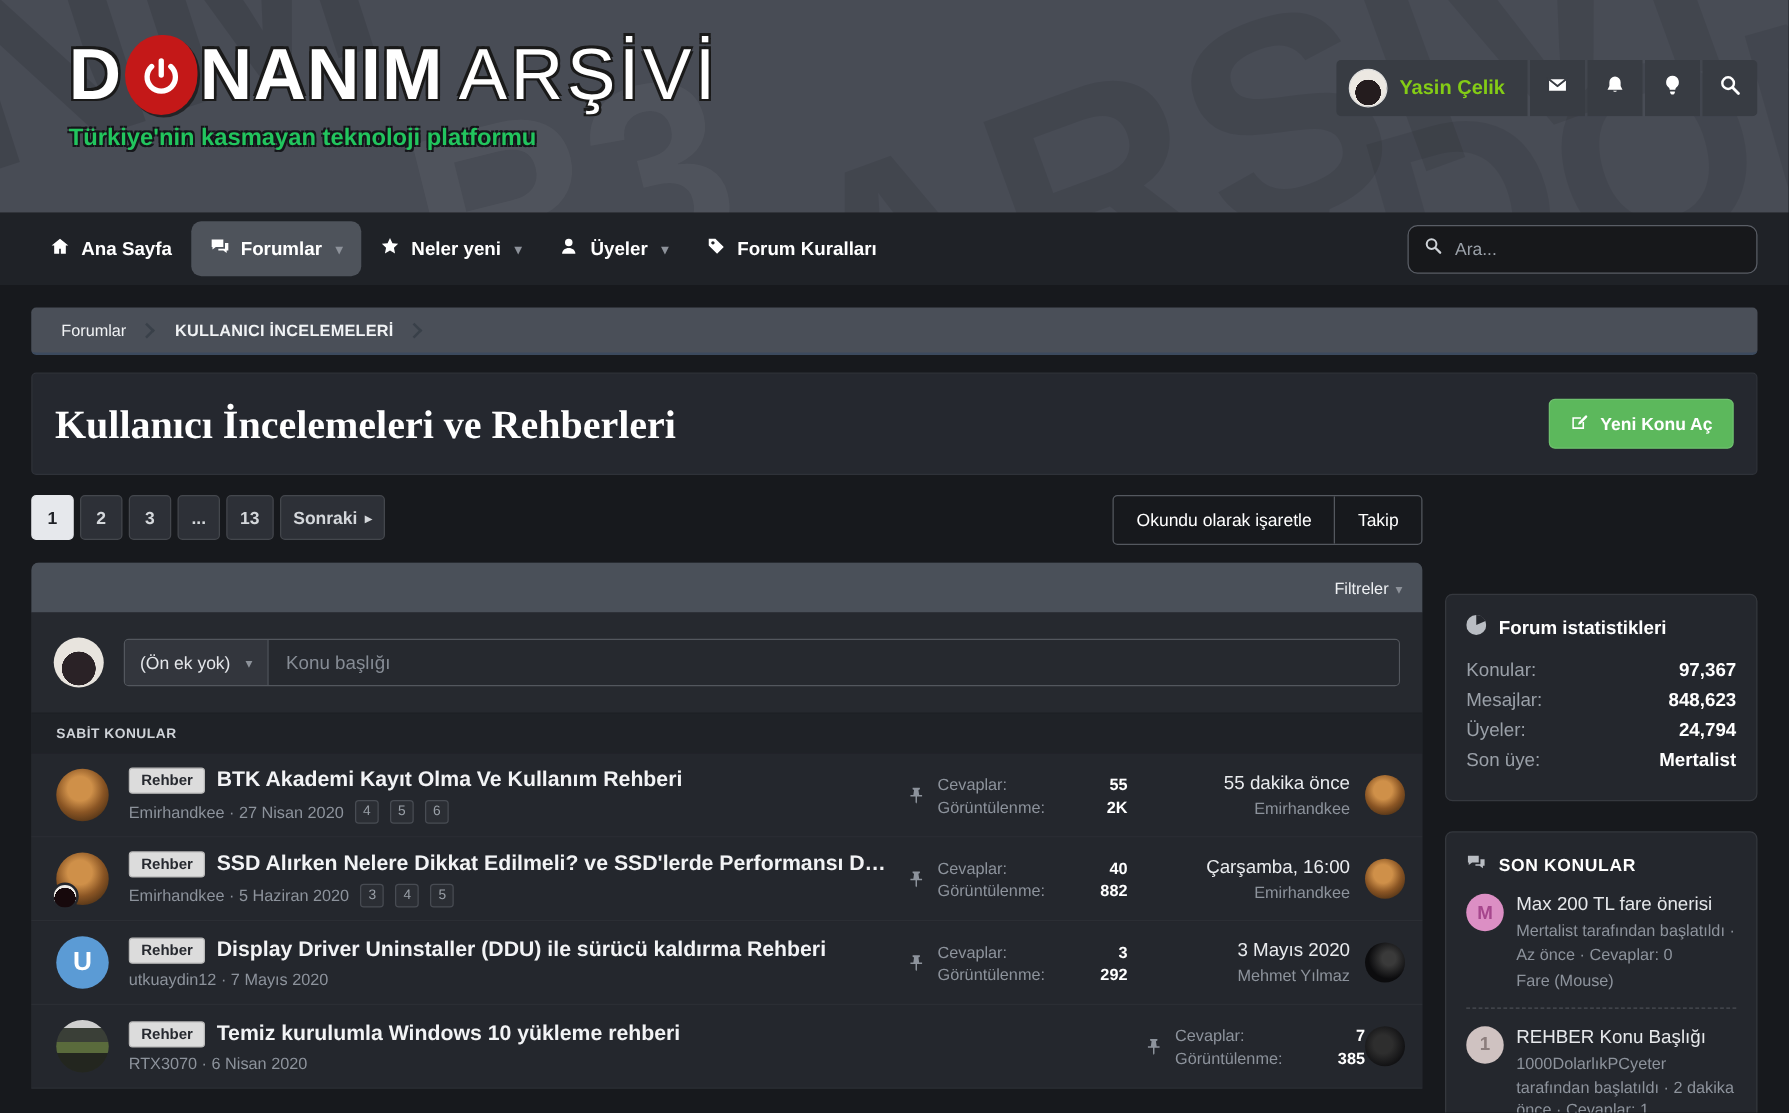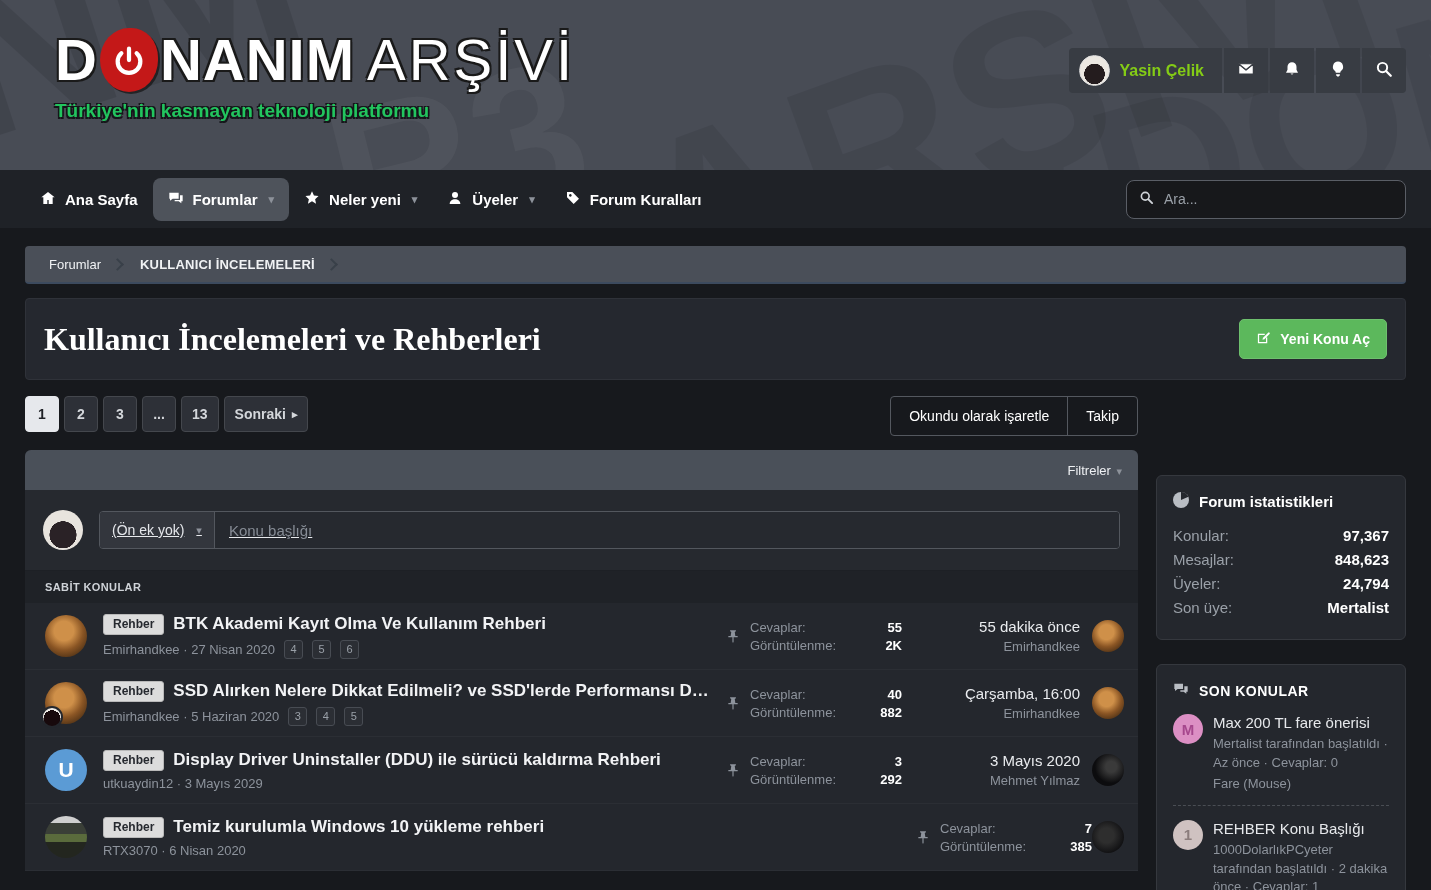--- a/index.html
+++ b/index.html
@@ -66,21 +66,21 @@
   .act-btn + .act-btn { border-left:1px solid #54585f; }
 
   
   .content { display:flex; margin-top:14px; align-items:flex-start; }
   .main-col { flex:1; min-width:0; }
 
   
   .thread-panel { background:#24272d; border-radius:6px 6px 0 0; overflow:hidden; }
   .filter-bar { background:#4a5059; height:40px; display:flex; align-items:center; justify-content:flex-end; padding:0 16px; }
   .filter-lbl { font-size:13px; color:#eef0f3; cursor:pointer; }
-  .quick-row { background:#26292f; padding:20px 18px; display:flex; align-items:center; gap:16px; border-bottom:1px solid #1d2025;text-decoration:underline; }
+  .quick-row { background:#26292f; padding:20px 18px; display:flex; align-items:center; gap:16px; border-bottom:1px solid #1d2025; }
   .q-ava { width:40px; height:40px; border-radius:50%; background:radial-gradient(circle at 50% 62%, #2a2226 0 42%, #e8e4de 43%); flex:none; }
   .q-field { flex:1; display:flex; height:38px; border:1px solid #53575e; border-radius:4px; overflow:hidden; }
   .q-prefix { background:#33363d; border-right:1px solid #53575e; display:flex; align-items:center; gap:10px; padding:0 12px; font-size:14px; color:#e4e6ea; cursor:pointer; white-space:nowrap; }
   .q-input { flex:1; background:#26292f; border:none; outline:none; color:#d8dbe0; font-size:15px; padding:0 14px; font-family:inherit; }
   .q-input::placeholder { color:#868c95; }
   .sec-head { background:#1f2227; padding:10px 20px; font-size:11px; font-weight:bold; letter-spacing:.4px; color:#cfd3d8; }
 
   .t-row { display:flex; align-items:center; padding:0 14px 0 20px; height:67px; border-bottom:1px solid #2b2e34; background:#24272d; }
   .t-ava { width:42px; height:42px; border-radius:50%; flex:none; position:relative; }
   .ava-dog { background:radial-gradient(circle at 45% 38%, #cf9049 0 28%, #8a5524 55%, #3c2611 90%); }
@@ -355,21 +355,21 @@
         </div>
 
         <div class="t-row">
           <span class="t-ava ava-letter">U</span>
           <div class="t-main">
             <div class="t-line1">
               <span class="badge">Rehber</span>
               <span class="t-title">Display Driver Uninstaller (DDU) ile sürücü kaldırma Rehberi</span>
             </div>
             <div class="t-line2">
-              <span>utkuaydin12 · 3 Mayıs 2029</span>
+              <span>utkuaydin12 · 7 Mayıs 2020</span>
             </div>
           </div>
           <span class="t-pin">
               <svg viewBox="0 0 24 24">
                 <path d="M7 2h10v2l-2 1 1 7h4v2h-7v8l-1 2-1-2v-8H4v-2h4l1-7-2-1z"></path>
               </svg>
             </span>
           <div class="t-stats">
             <div class="srow">
                 <span class="slab">Cevaplar:</span>

